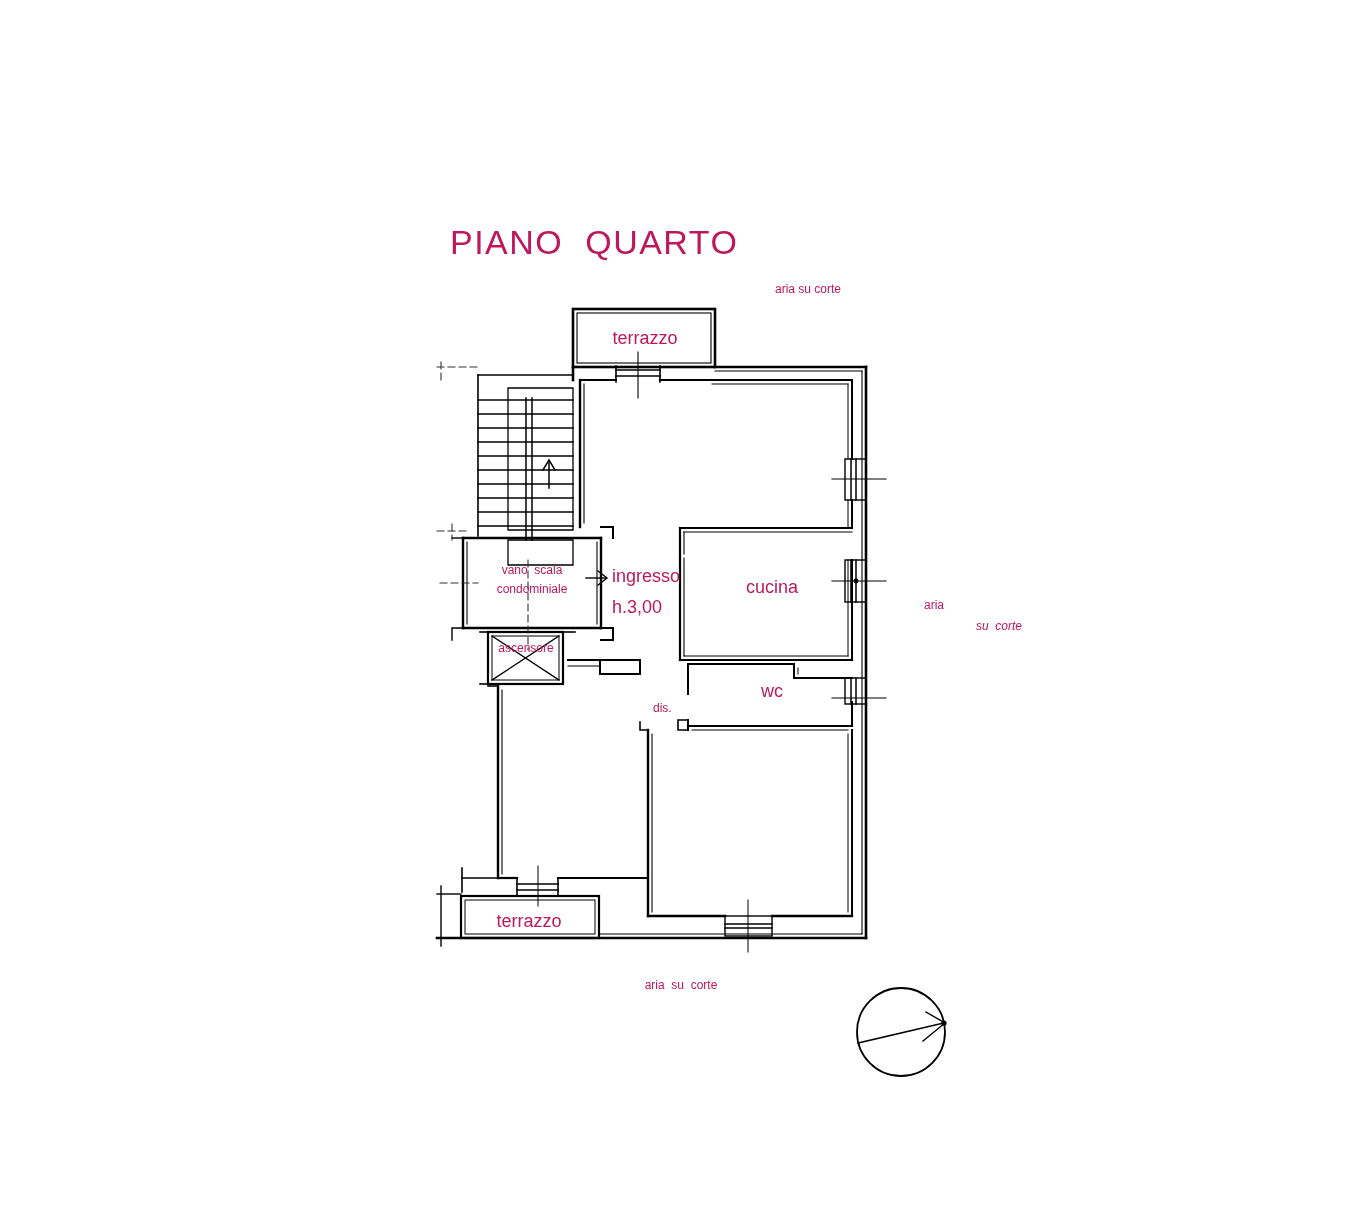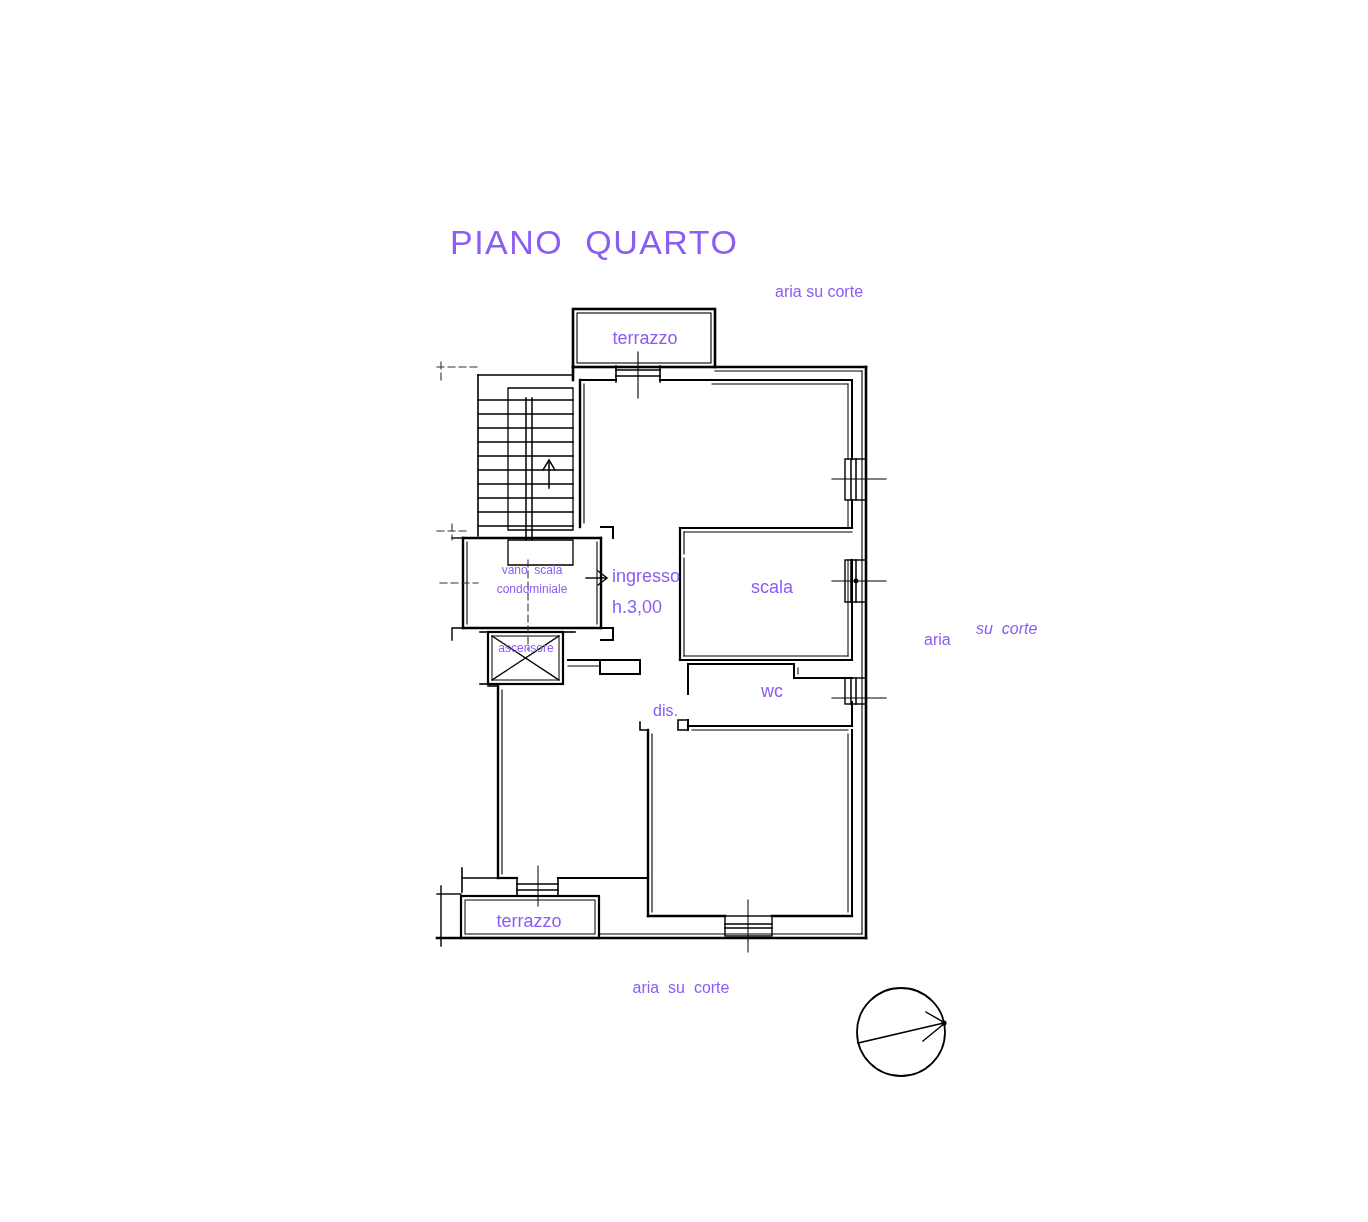--- a/index.html
+++ b/index.html
@@ -21,35 +21,35 @@
   #plan-svg {
     position: absolute;
     left: 0;
     top: 0;
     width: 1368px;
     height: 1222px;
   }
   .lbl {
     position: absolute;
     white-space: pre;
-    color: #8b5cf6;
+    color: #be185d;
     font-family: "Liberation Sans", sans-serif;
     line-height: 1.22;
   }
   .title {
     font-size: 34px;
     letter-spacing: 1.5px;
     font-weight: 400;
   }
   .room {
     font-size: 18px;
     text-align: center;
   }
   .small {
-    font-size: 16px;
+    font-size: 12px;
   }
   .tiny {
     font-size: 12px;
   }
   .center {
     transform: translateX(-50%);
   }
 </style>
 </head>
 <body>
@@ -283,33 +283,33 @@
   <div class="lbl title" style="left:450px; top:222px;">PIANO  QUARTO</div>
 
   <div class="lbl small" style="left:775px; top:282px;">aria su corte</div>
 
   <div class="lbl room center" style="left:645px; top:328px;">terrazzo</div>
 
   <div class="lbl room" style="left:612px; top:566px;">ingresso</div>
 
   <div class="lbl room" style="left:612px; top:597px;">h.3,00</div>
 
-  <div class="lbl room center" style="left:772px; top:577px;">scala</div>
+  <div class="lbl room center" style="left:772px; top:577px;">cucina</div>
 
   <div class="lbl room center" style="left:772px; top:681px;">wc</div>
 
   <div class="lbl small" style="left:653px; top:694px;margin-top:7px;">dis.</div>
 
   <div class="lbl tiny center" style="left:532px; top:563px;">vano  scala</div>
 
   <div class="lbl tiny center" style="left:532px; top:582px;">condominiale</div>
 
   <div class="lbl tiny center" style="left:526px; top:641px;">ascensore</div>
 
-  <div class="lbl small" style="left:924px; top:598px;margin-top:32px;">aria</div>
+  <div class="lbl small" style="left:924px; top:598px;">aria</div>
 
   <div class="lbl small" style="left:976px; top:619px;font-style:italic;">su  corte</div>
 
   <div class="lbl room center" style="left:529px; top:911px;">terrazzo</div>
 
   <div class="lbl small center" style="left:681px; top:978px;">aria  su  corte</div>
 
 </div>
 
 </body></html>

